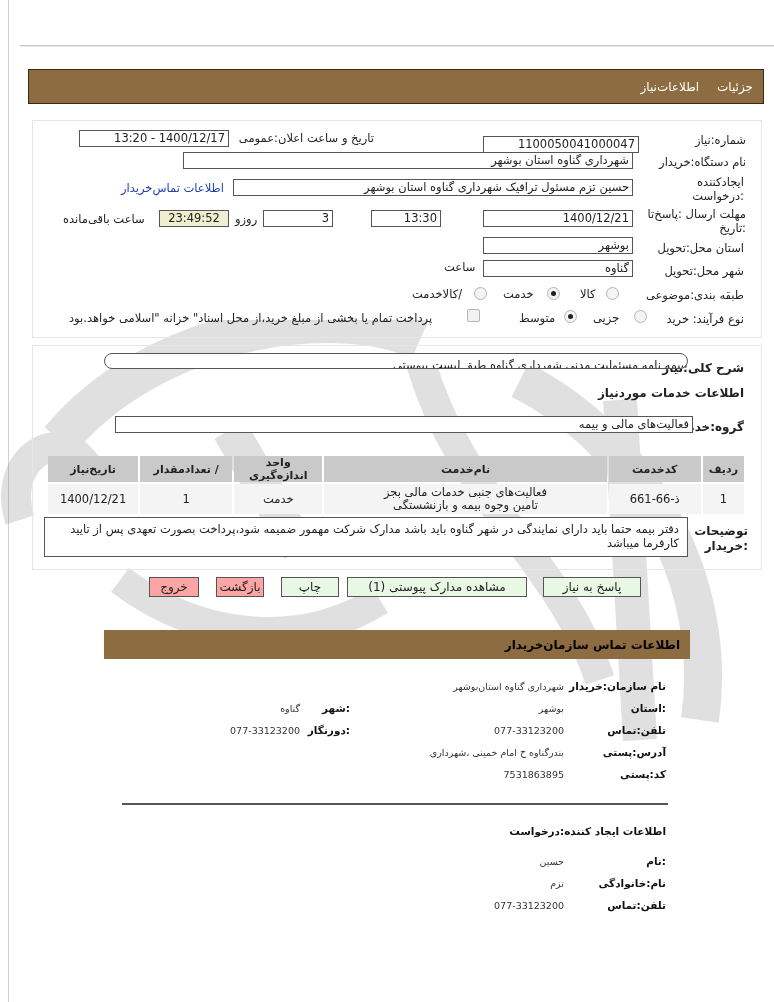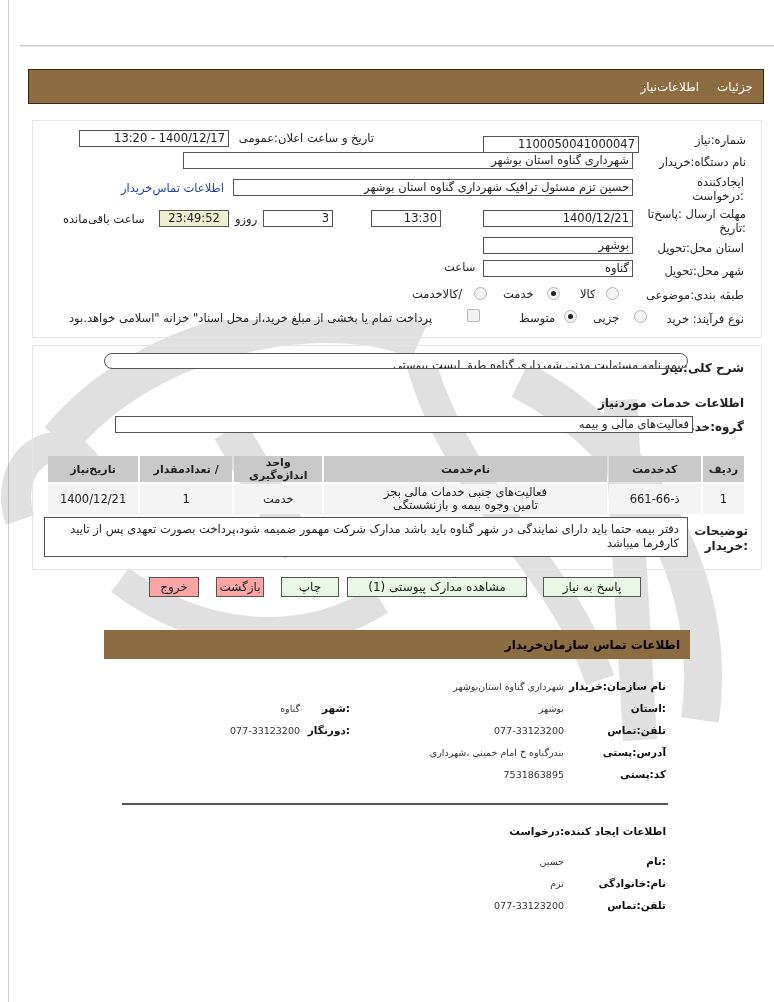--- a/index.html
+++ b/index.html
@@ -110,21 +110,21 @@
 <span class="radio on" style="left:564px; top:310px;"></span>
 <span class="lbl" style="left:519px; top:311px;">متوسط</span>
 <span class="checkbox" style="left:467px; top:309px;"></span>
 <span class="lbl" style="left:69px; top:311px;">پرداخت تمام یا بخشی از مبلغ خرید،از محل اسناد" خزانه "اسلامی خواهد.بود</span>
 
 <div class="panel panel2"></div>
 
 <span class="lbl lbl-bold" style="right:30px; top:361px;">شرح کلی:نیاز</span>
 <div class="box" style="left:104px; top:353px; width:584px; height:16px; line-height:22px;border-radius:10px;">بیمه نامه مسئولیت مدنی شهرداری گناوه طبق لیست پیوستی</div>
 
-<span class="lbl lbl-bold" style="right:30px; top:396px;margin-left:33px;">اطلاعات خدمات موردنیاز</span>
+<span class="lbl lbl-bold" style="right:30px; top:386px;margin-left:33px;">اطلاعات خدمات موردنیاز</span>
 
 <span class="lbl lbl-bold" style="right:30px; top:420px;">گروه:خدمت</span>
 <div class="box" style="left:115px; top:416px; width:578px;">فعالیت‌های مالی و بیمه</div>
 
 <table class="items">
   <thead>
     <tr>
       <th style="width:28px;">ردیف</th>
       <th style="width:92px;">کدخدمت</th>
       <th style="width:282px;">نام‌خدمت</th>

